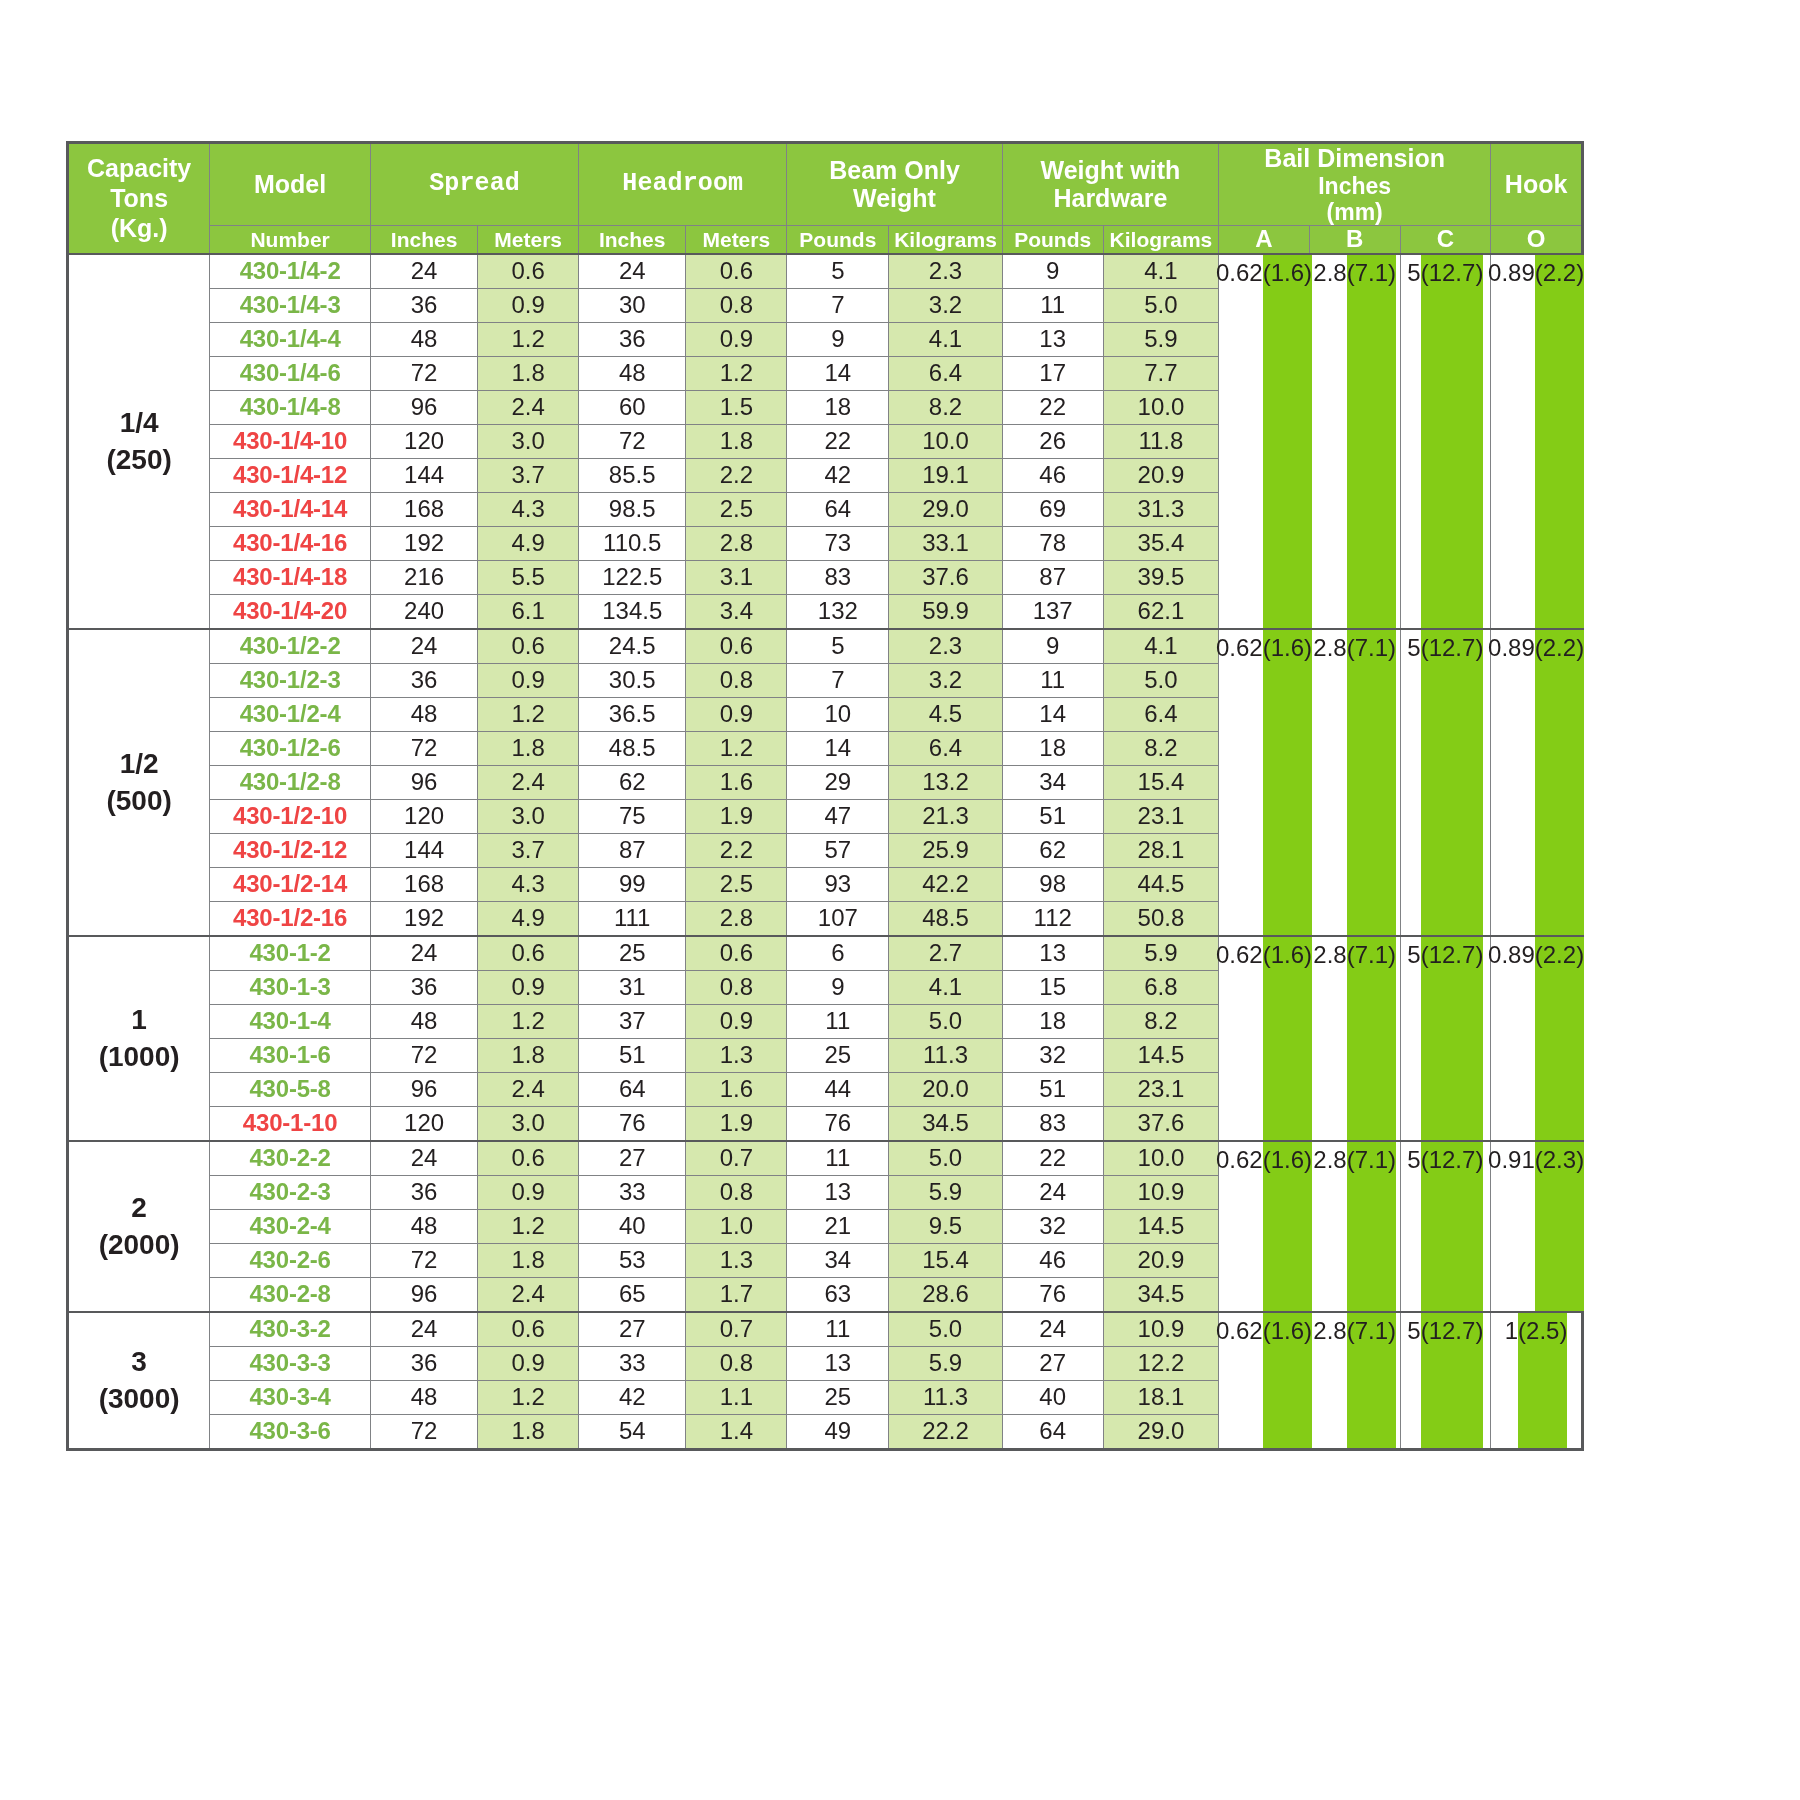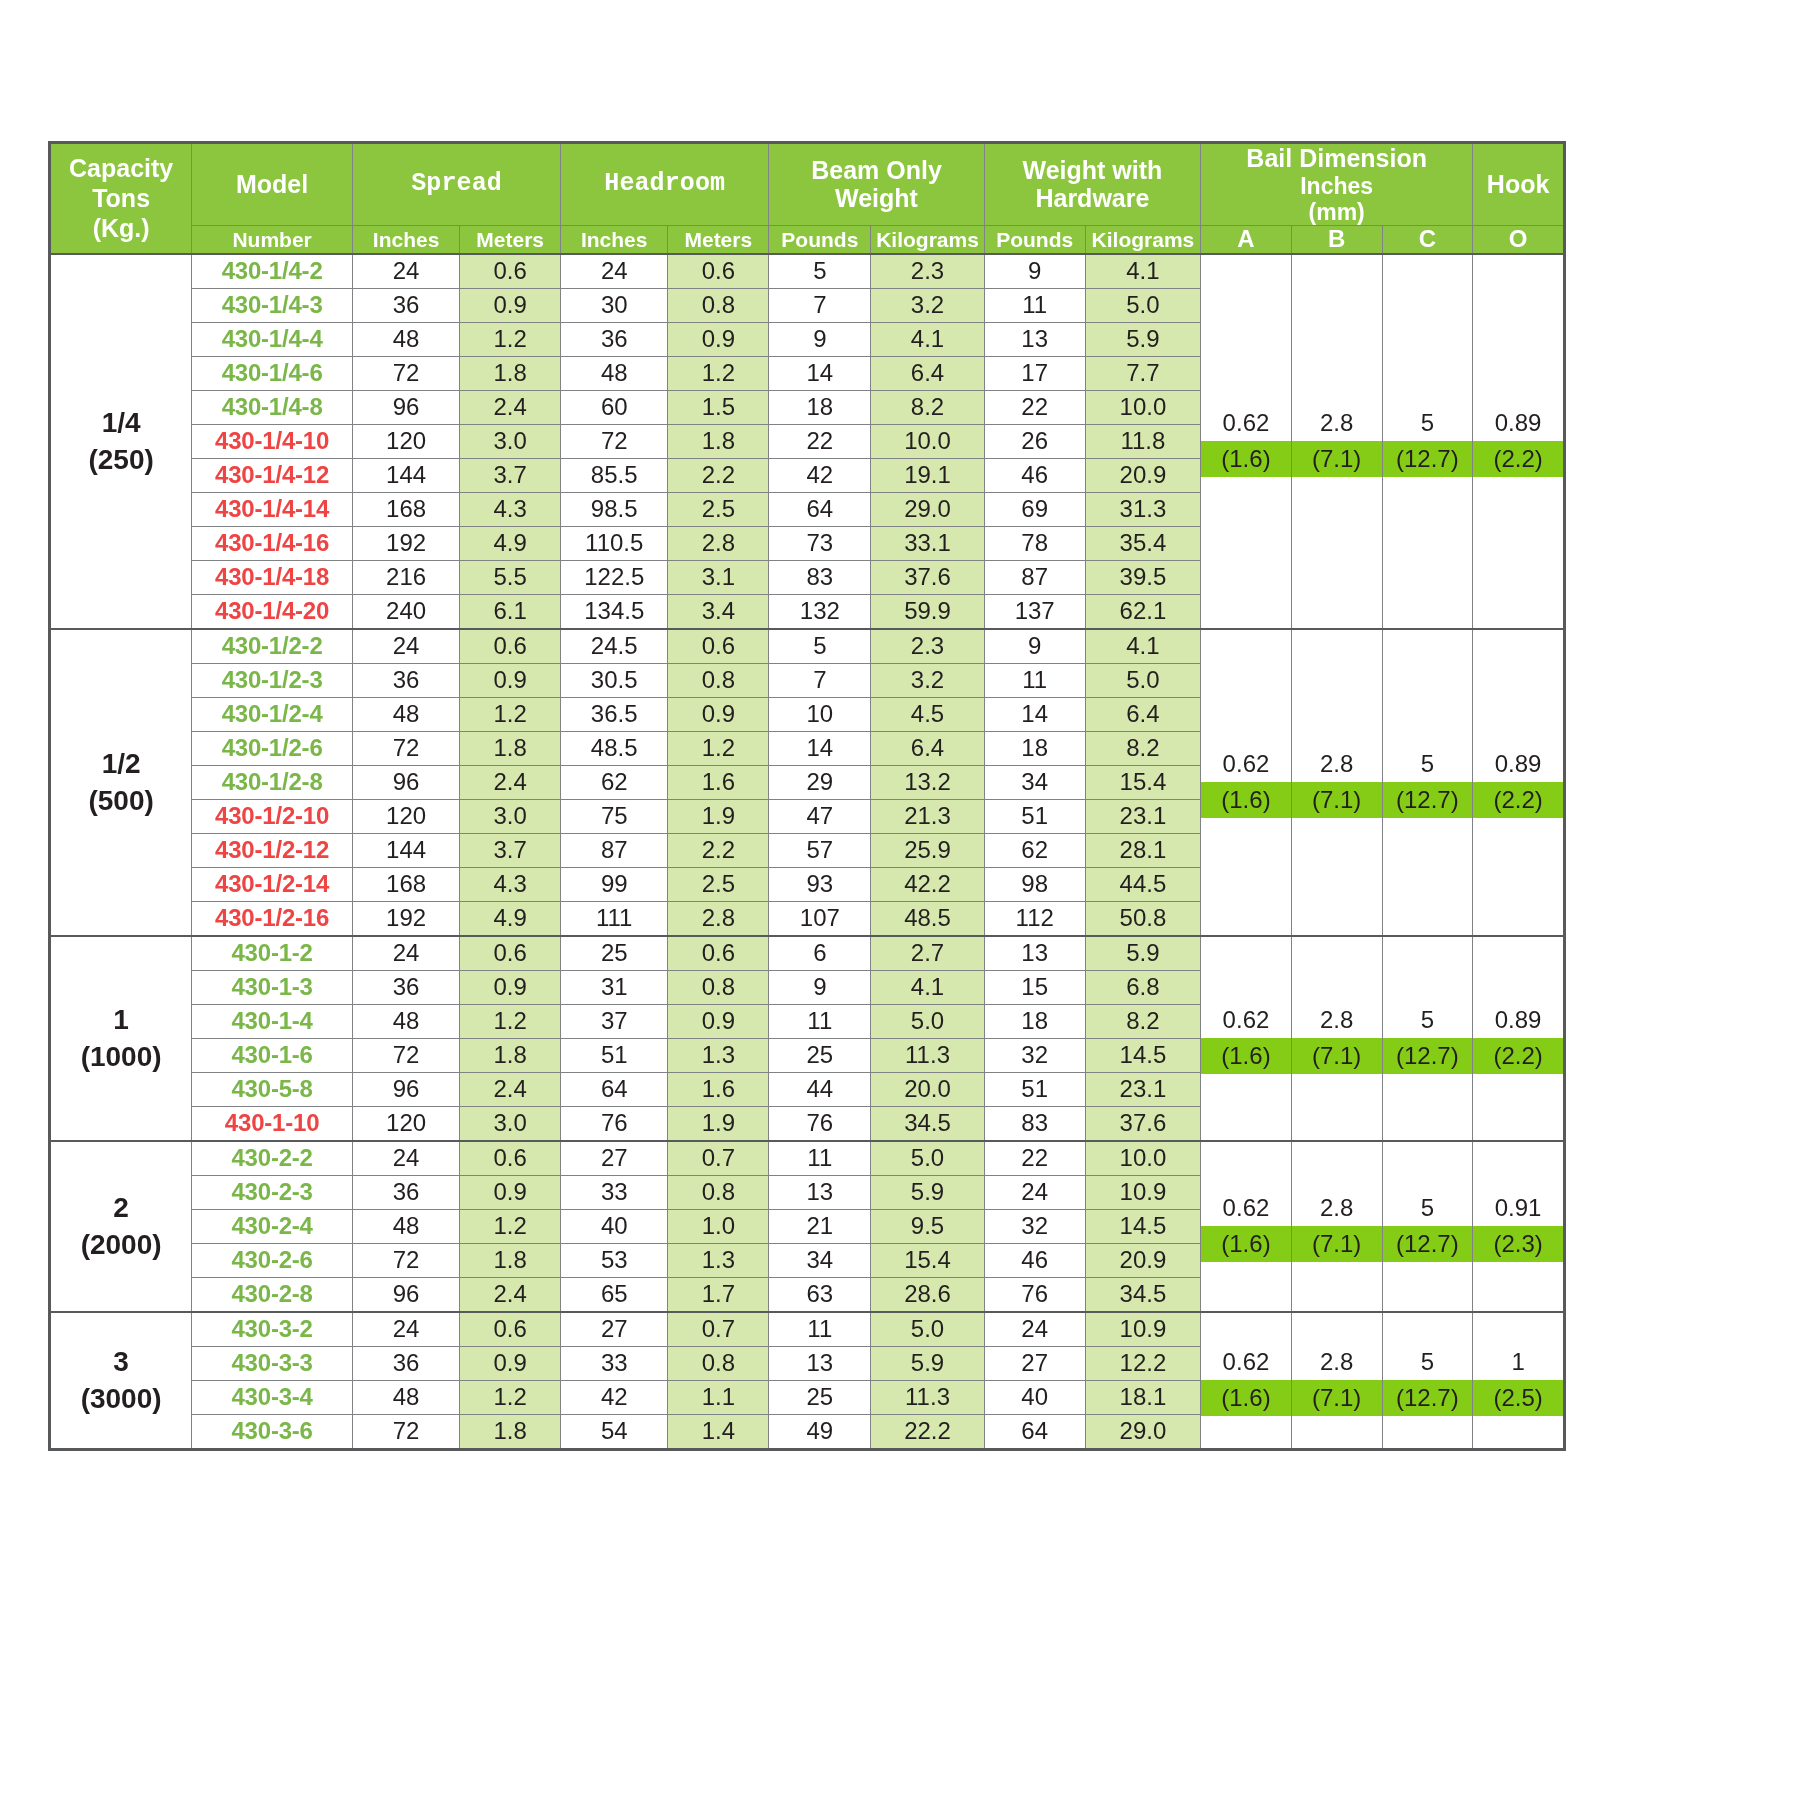--- a/index.html
+++ b/index.html
@@ -4,21 +4,21 @@
 <style>
   html,body{margin:0;padding:0;}
   body{
     width:1800px;height:1800px;
     background:#ffffff;
     font-family:"Liberation Sans", sans-serif;
     -webkit-font-smoothing:antialiased;
   }
   #sheet{
     position:absolute;
-    left:48px; top:141px;
+    left:66px; top:141px;
     width:1256px;
     box-sizing:border-box;
   }
   table.spec{
     border-collapse:collapse;
     width:1518px;
     table-layout:fixed;
     border:3px solid #58595b;
   }
   table.spec td, table.spec th{
@@ -100,21 +100,20 @@
     font-size:24px;
     font-weight:normal;
     background:#ffffff;
     vertical-align:middle;
   }
   tr.grpstart td{border-top:2px solid #58595b;}
 
   
   .bailstack{
     display:flex;
-    flex-direction:column;
     justify-content:center;
     height:100%;
   }
   .bailstack .v{line-height:1.5;}
   .bailstack .p{line-height:1.5;background:#84cc16;}
 </style>
 </head>
 <body>
 
 <div id="sheet">

